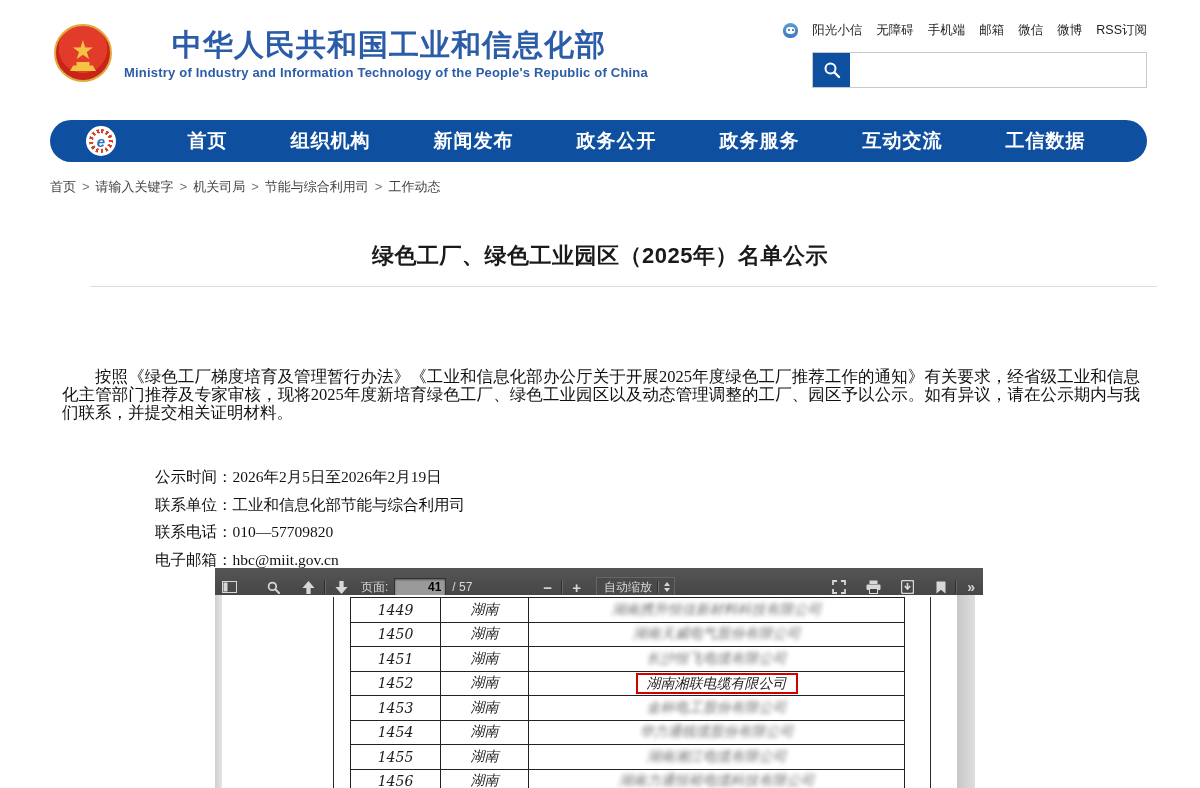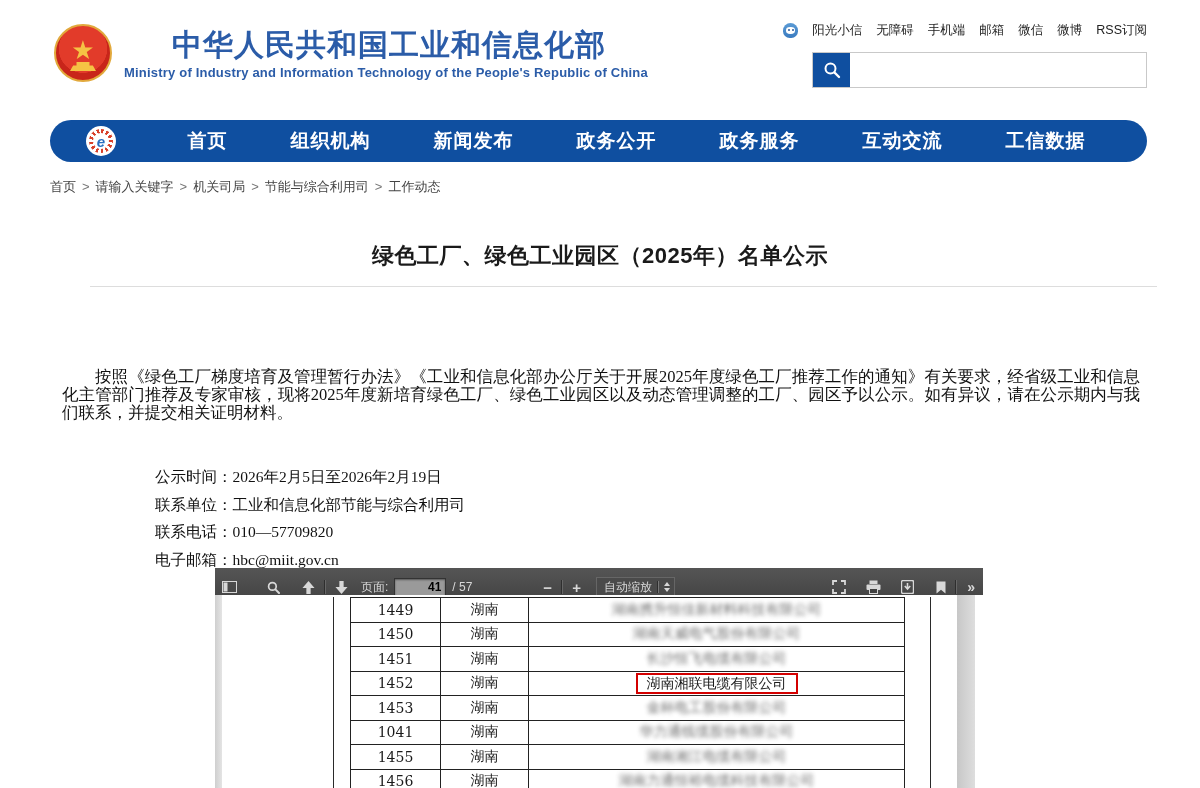--- a/index.html
+++ b/index.html
@@ -85,21 +85,21 @@
   .pdf-body{position:absolute;left:0;top:27px;width:100%;height:193px;background:#fff;}
   .pdf-left-strip{position:absolute;left:0;top:0;width:7px;height:100%;background:linear-gradient(90deg,#cfcfcf,#e4e4e4);}
   .pdf-scrollbar{position:absolute;left:742px;top:0;width:18px;height:100%;background:linear-gradient(90deg,#c7c7c7,#dedede);}
 
   .vline{position:absolute;width:1px;background:#2a2a2a;top:2px;bottom:0;}
   .vline.l{left:118px;}
   .vline.r{left:715px;}
 
   .ptable{position:absolute;left:135px;top:2px;width:555px;border-top:1px solid #222;
     font-family:"DejaVu Serif","Liberation Serif",serif;font-size:14px;color:#1a1a1a;}
-  .trow{display:flex;height:24.5px;box-sizing:border-box;border-bottom:1px solid #222;}
+  .trow{display:flex;height:24.5px;box-sizing:border-box;border-bottom:1px solid #222;font-style:italic;}
   .tc{display:flex;align-items:center;justify-content:center;box-sizing:border-box;border-left:1px solid #222;height:100%;}
   .tc-no{width:90px;}
   .tc-prov{width:88px;}
   .tc-comp{width:377px;border-right:1px solid #222;}
   .comp{white-space:nowrap;}
   .comp.blurred{filter:blur(2.1px);opacity:.72;color:#333;}
   .comp.highlight{border:2px solid #d30000;padding:0 9px;line-height:17px;}
 </style>
 </head>
 <body>
@@ -295,21 +295,21 @@
 
           <div class="trow">
             <div class="tc tc-no">1453</div>
             <div class="tc tc-prov">湖南</div>
             <div class="tc tc-comp">
               <span class="comp blurred">金杯电工股份有限公司</span>
             </div>
           </div>
 
           <div class="trow">
-            <div class="tc tc-no">1041</div>
+            <div class="tc tc-no">1454</div>
             <div class="tc tc-prov">湖南</div>
             <div class="tc tc-comp">
               <span class="comp blurred">华力通线缆股份有限公司</span>
             </div>
           </div>
 
           <div class="trow">
             <div class="tc tc-no">1455</div>
             <div class="tc tc-prov">湖南</div>
             <div class="tc tc-comp">

